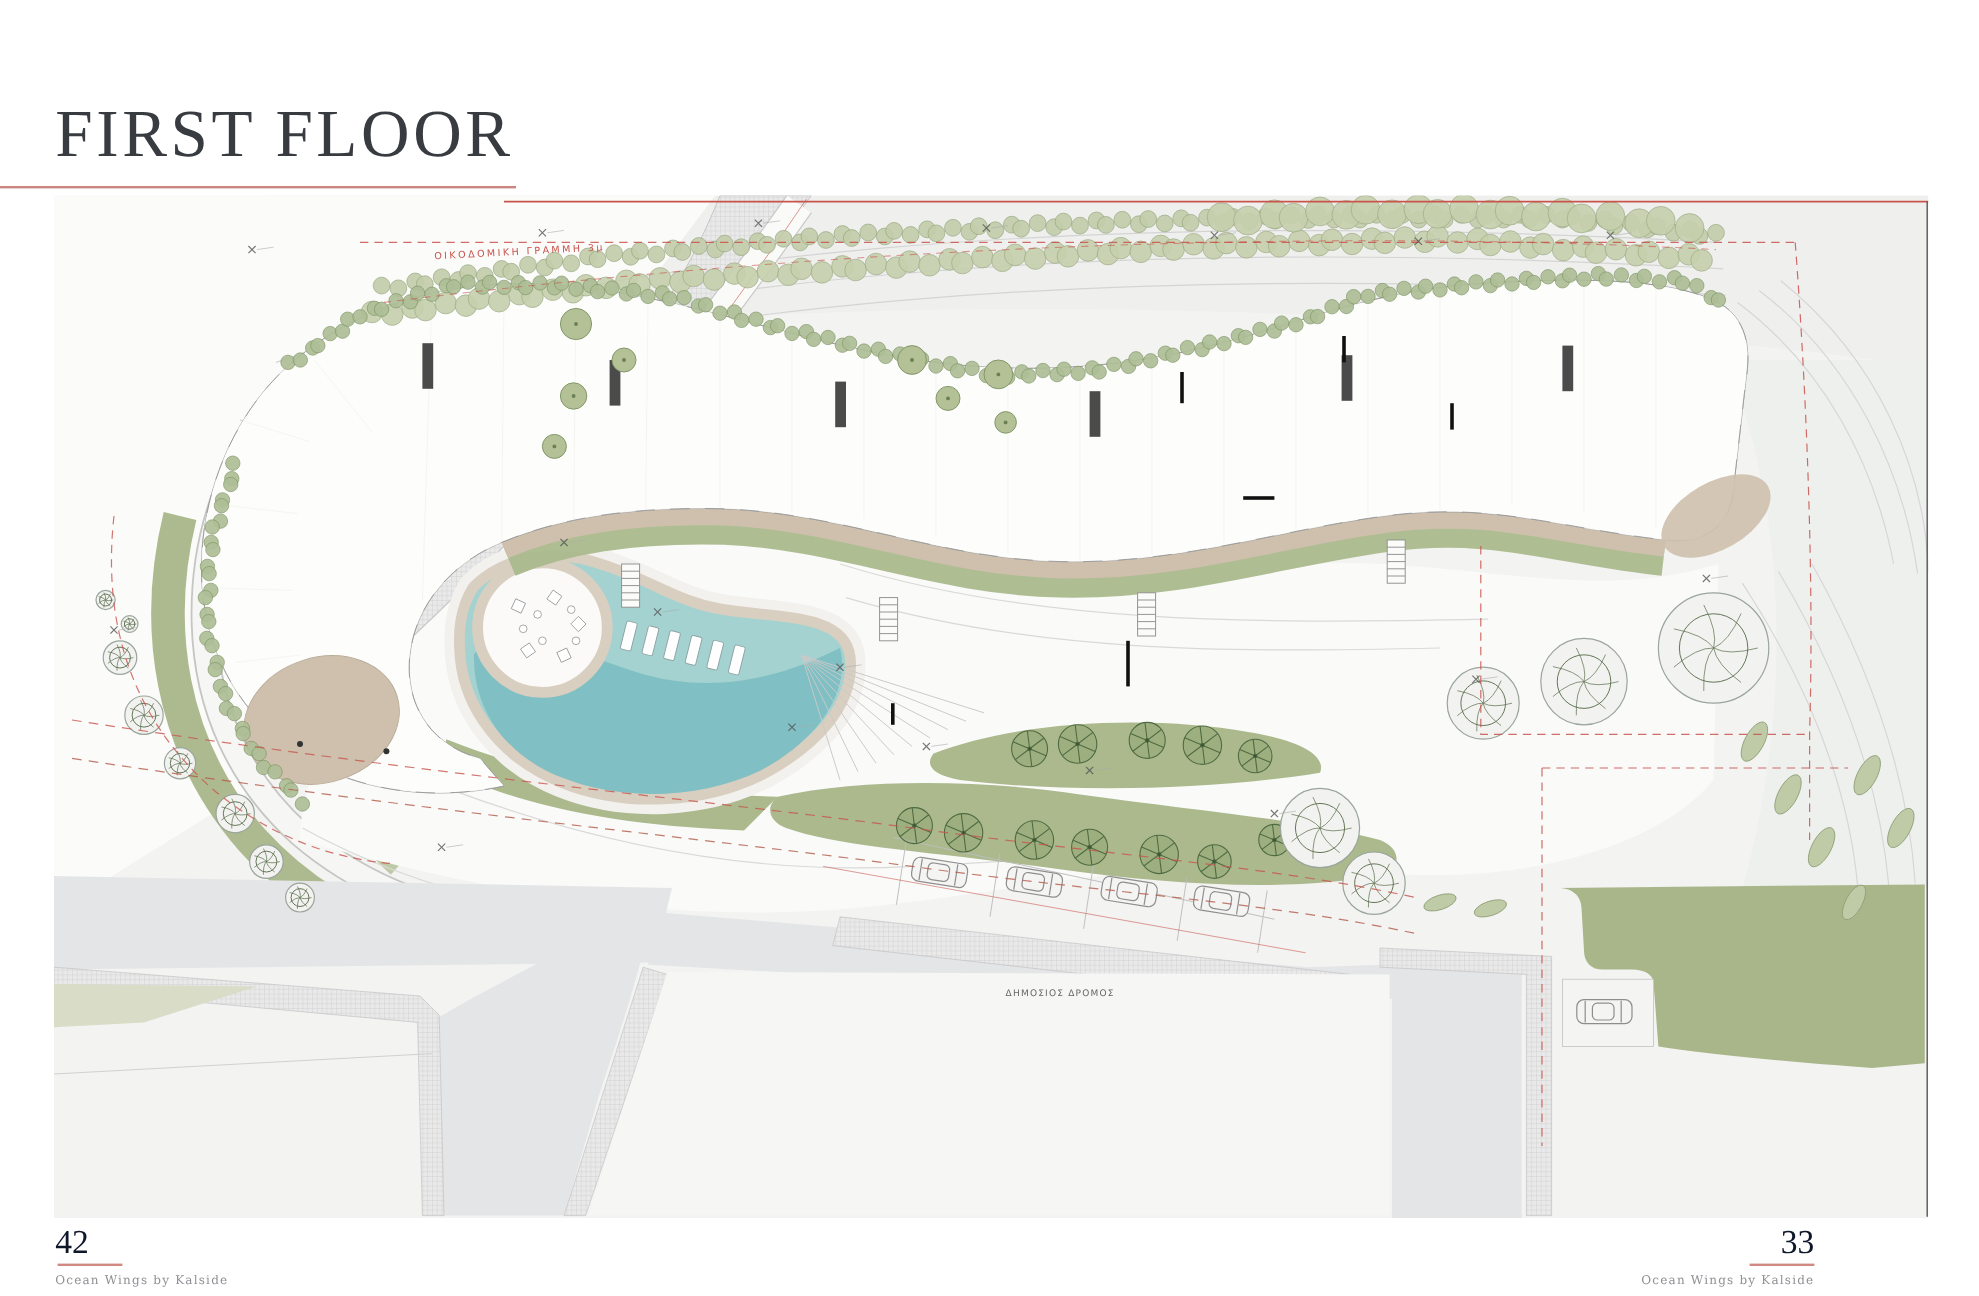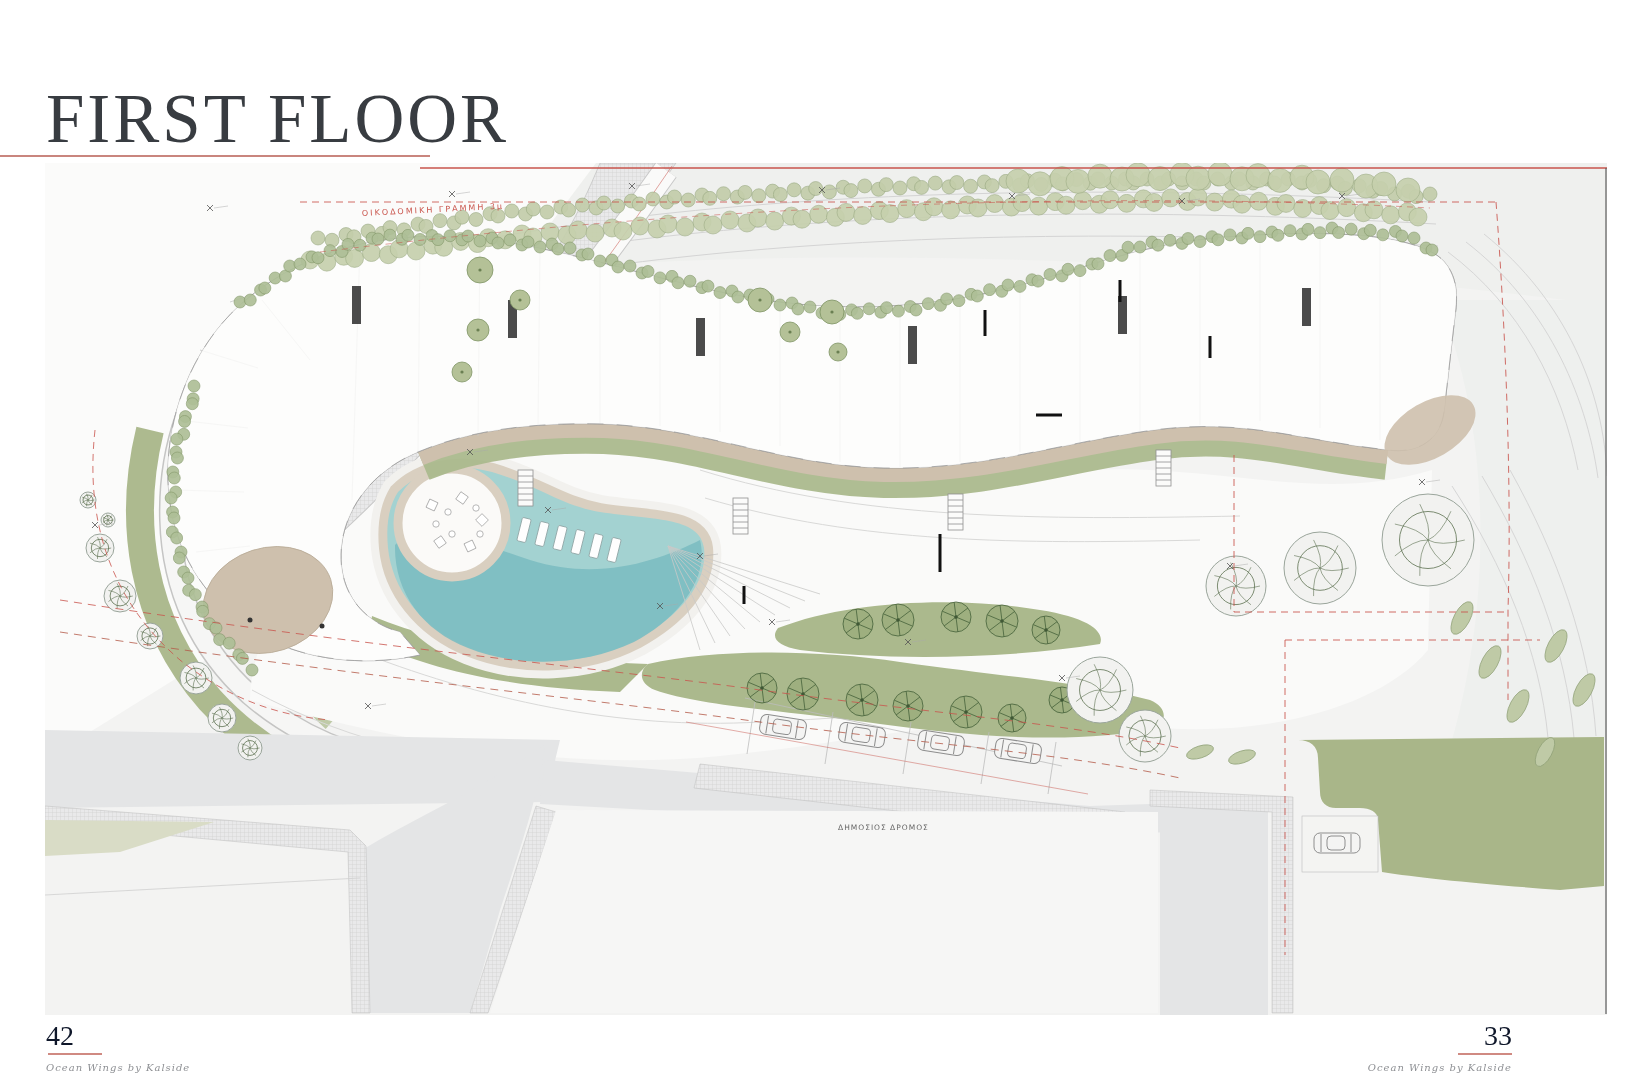--- a/index.html
+++ b/index.html
@@ -1,28 +1,28 @@
 <!DOCTYPE html>
 <html><head>
 <meta charset="utf-8">
 <style>
   html,body{margin:0;padding:0;background:#ffffff;}
   body{width:1649px;height:1080px;position:relative;overflow:hidden;
        font-family:"Liberation Serif","DejaVu Serif",serif;}
-  .page-title{position:absolute;left:46px;top:80px;font-size:69px;color:#383c41;
+  .page-title{position:absolute;left:46px;top:80px;font-size:56px;color:#383c41;
        letter-spacing:3px;font-weight:400;}
   .title-rule{position:absolute;left:0;top:155px;width:430px;height:2px;background:#c9857e;}
   .pageno-block{position:absolute;top:1022px;}
   .pageno-left{left:46px;text-align:left;}
   .pageno-right{right:137px;text-align:right;}
   .pageno{font-size:28px;color:#0f172a;line-height:1;}
   .pageno-rule{height:2px;background:#d08a82;width:54px;margin-top:3px;}
   .pageno-left .pageno-rule{margin-left:2px;}
   .pageno-right .pageno-rule{margin-left:auto;margin-right:0;}
-  .footer-script{font-size:10px;font-style:italic;color:#8e9094;margin-top:7px;
+  .footer-script{font-size:10px;color:#8e9094;margin-top:7px;
        letter-spacing:1px;font-family:"DejaVu Serif","Liberation Serif",serif;}
   #plan-svg{position:absolute;left:0;top:0;}
   svg text{font-family:"DejaVu Sans","Liberation Sans",sans-serif;}
 </style>
 </head>
 <body>
 
 <div class="page-title">FIRST FLOOR</div>
 <div class="title-rule"></div>
 

